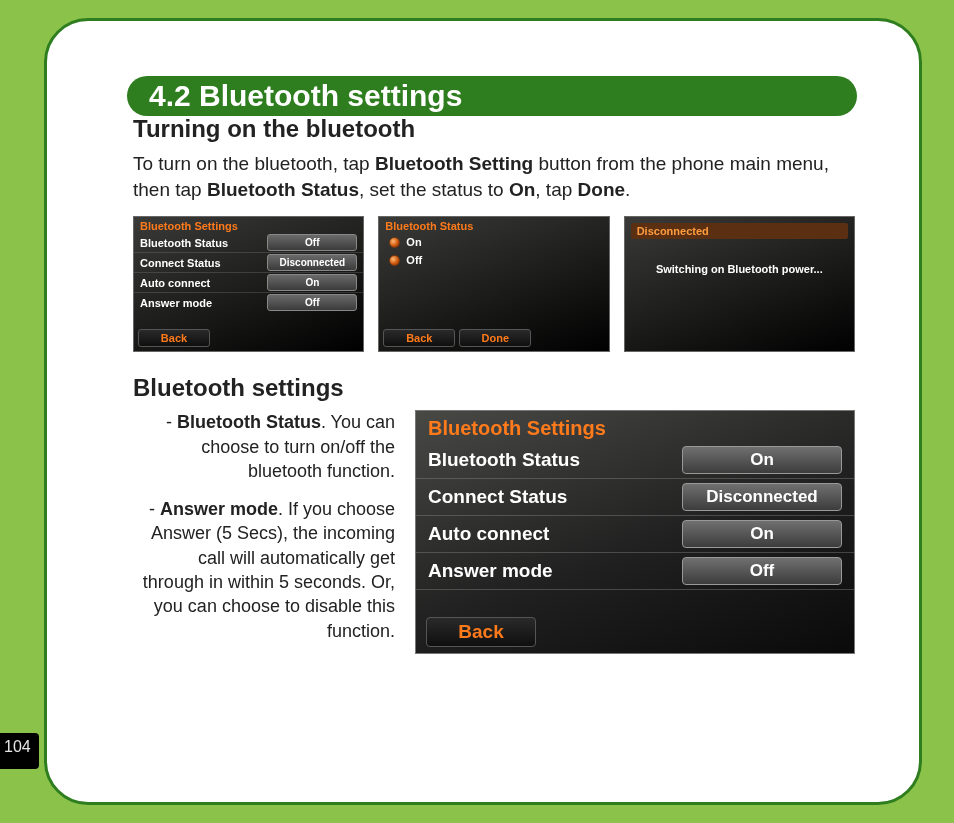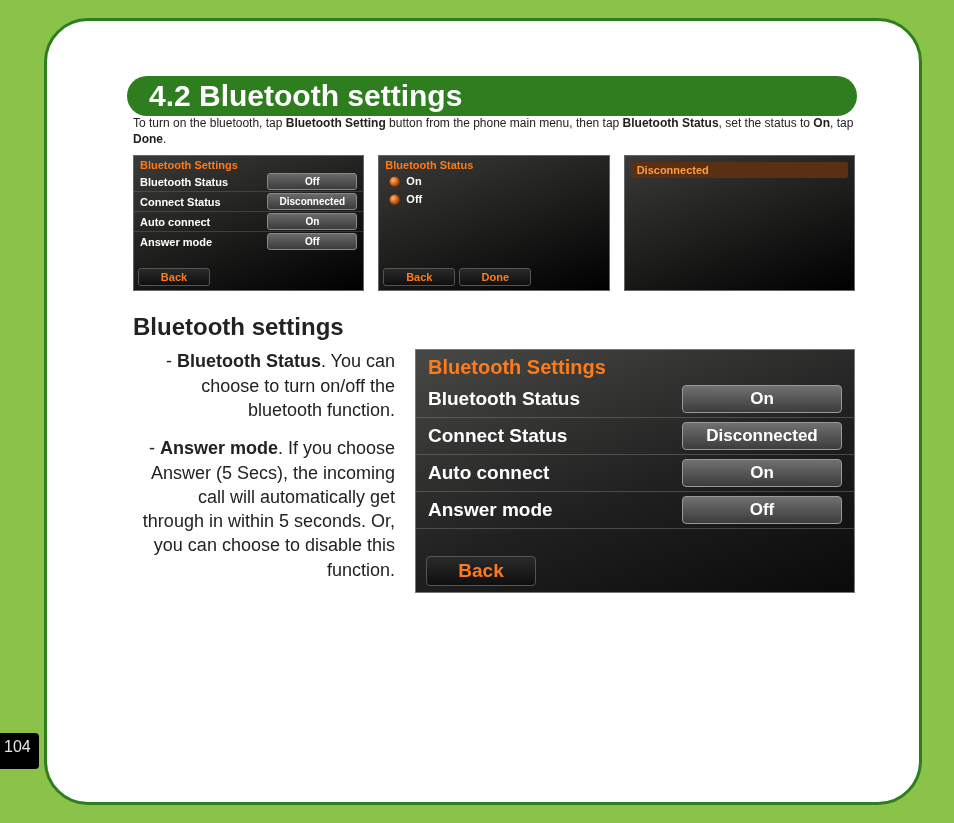--- a/index.html
+++ b/index.html
@@ -46,23 +46,23 @@
     right: 64px;
     bottom: 40px;
     color: #222;
   }
   .h2 {
     font-size: 24px;
     font-weight: bold;
     margin-bottom: 8px;
   }
   .para {
-    font-size: 12px;
+    font-size: 19px;
     line-height: 1.35;
-    margin-bottom: 8px;
+    margin-bottom: 14px;
   }
   .b { font-weight: bold; }
   .screens-row {
     display: flex;
     gap: 14px;
     margin-top: 8px;
     margin-bottom: 22px;
   }
   .screen {
     background: linear-gradient(160deg,#3a3a38 0%, #1b1b1a 55%, #000 100%);
@@ -231,20 +231,21 @@
 <body>
 
 <div class="page-frame">
 
   <div class="title-bar">
     <span>4.2 Bluetooth settings</span>
   </div>
 
   <div class="content">
 
+    <div class="h2">Turning on the bluetooth</div>
 
     <div class="para">
       <span>To turn on the bluetooth, tap </span><span class="b">Bluetooth Setting</span><span> button from the phone main menu, then tap </span><span class="b">Bluetooth Status</span><span>, set the status to </span><span class="b">On</span><span>, tap </span><span class="b">Done</span><span>.</span>
     </div>
 
     <div class="screens-row">
 
       <div class="screen small">
         <div class="hdr">Bluetooth Settings</div>
         <div class="settings-list">
@@ -281,20 +282,21 @@
           <span>Off</span>
         </div>
         <div class="btn-row">
           <div class="softbtn">Back</div>
           <div class="softbtn">Done</div>
         </div>
       </div>
 
       <div class="screen small">
         <div class="info-banner">Disconnected</div>
+        <div class="info-msg">Switching on Bluetooth power...</div>
       </div>
 
     </div>
 
     <div class="h2">Bluetooth settings</div>
 
     <div class="lower">
       <div class="lower-left">
         <div class="bullet">- <span class="b">Bluetooth Status</span><span>. You can choose to turn on/off the bluetooth function.</span></div>
         <div class="bullet">- <span class="b">Answer mode</span><span>. If you choose Answer (5 Secs), the incoming call will automatically get through in within 5 seconds. Or, you can choose to disable this function.</span></div>

